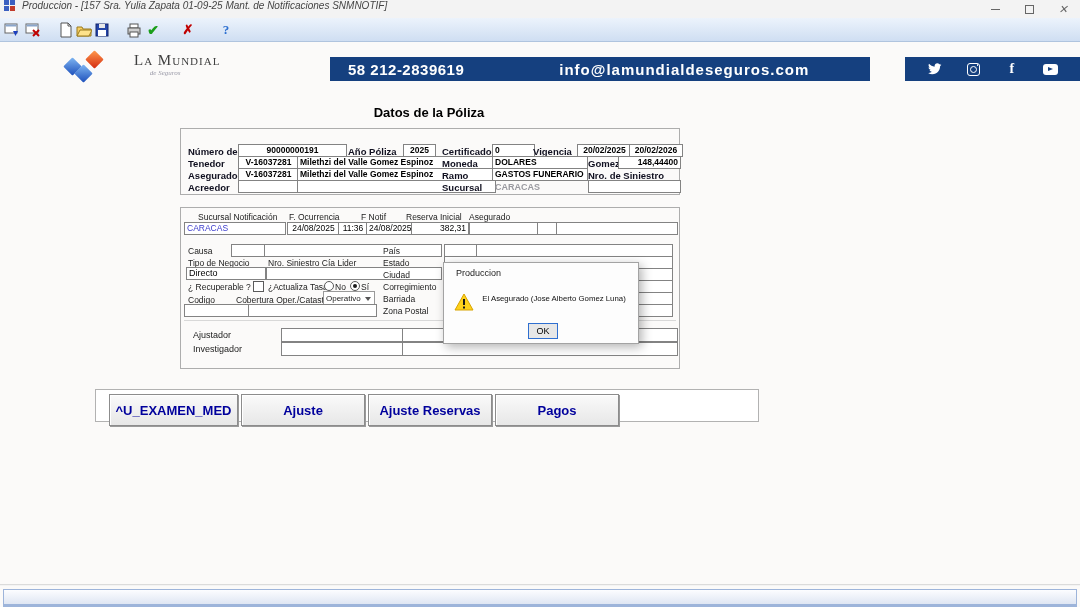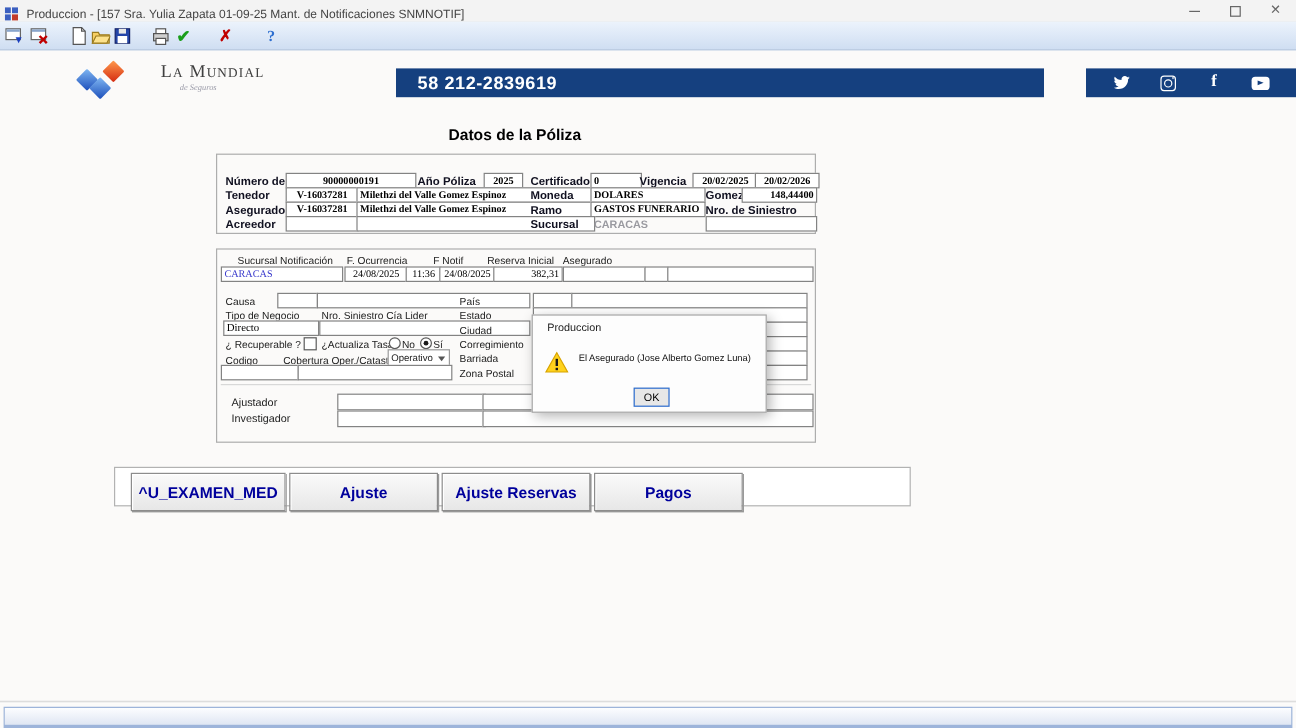--- a/index.html
+++ b/index.html
@@ -1,21 +1,21 @@
 <!DOCTYPE html>
 <html><head>
 <meta charset="utf-8">
 <style>
   html,body{margin:0;padding:0;}
   body{font-family:"Liberation Sans",sans-serif;background:#888;}
   #canvas{position:relative;width:1080px;height:607px;background:#fbfaf9;overflow:hidden;
           font-family:"Liberation Sans",sans-serif;}
   
   .titlebar{position:absolute;left:0;top:0;width:1080px;height:18px;background:#f3f3f3;
-            border-bottom:1px solid #e2e2e2;display:flex;align-items:flex-end;}
+            border-bottom:1px solid #e2e2e2;display:flex;align-items:flex-start;font-style:italic;}
   .titlebar .apptitle{font-size:10px;color:#444;margin-left:6px;white-space:nowrap;}
   .winctl{position:absolute;top:0;height:18px;width:34px;display:flex;align-items:center;justify-content:center;color:#666;}
   .minico{width:9px;height:1px;background:#666;}
   .resico{width:7px;height:7px;border:1px solid #666;position:relative;background:#f3f3f3;}
   .resico::before{content:'';position:absolute;left:2px;top:-3px;width:7px;height:7px;border:1px solid #666;z-index:-1;}
   .cloico{font-size:11px;line-height:11px;color:#666;}
   
   .toolbar{position:absolute;left:0;top:18px;width:1080px;height:23px;
            background:linear-gradient(#ecf3fc,#cfdef2);border-bottom:1px solid #b0c4de;}
   .tbtn{position:absolute;top:3px;width:18px;height:17px;display:flex;align-items:center;justify-content:center;}
@@ -43,21 +43,21 @@
   .yt{width:15px;height:11px;background:#fff;border-radius:3px;position:relative;}
   .yt::before{content:'';position:absolute;left:5.5px;top:3px;width:0;height:0;
               border-left:5px solid #15407f;border-top:2.8px solid transparent;border-bottom:2.8px solid transparent;}
   
   .formtitle{position:absolute;left:329px;top:105px;width:200px;text-align:center;
              font-size:13px;font-weight:bold;color:#000;}
   .gbox{position:absolute;background:transparent;border:1px solid #adadad;}
   .lb{position:absolute;font-size:9.5px;font-weight:bold;color:#101020;white-space:nowrap;}
   .ln{position:absolute;font-size:8.5px;color:#222;white-space:nowrap;}
   .tb{position:absolute;height:11px;background:#fff;border:1px solid #838383;box-sizing:content-box;
-      font-size:8.5px;line-height:11px;padding:0 2px;color:#000;white-space:nowrap;overflow:hidden;font-family:Liberation Serif, serif;}
+      font-size:8.5px;line-height:11px;padding:0 2px;color:#000;white-space:nowrap;overflow:hidden;}
   .tb.bold{font-weight:bold;}
   .tb.center{text-align:center;}
   .tb.right{text-align:right;}
   .tb.blue{color:#3a3acc;}
   .flat{position:absolute;font-size:9px;font-weight:bold;color:#9a9aa0;white-space:nowrap;}
   .chk{position:absolute;width:9px;height:9px;background:#fff;border:1px solid #5a5a5a;}
   .radio{position:absolute;width:8px;height:8px;background:#fff;border:1px solid #5a5a5a;border-radius:50%;}
   .radio.sel::after{content:'';position:absolute;left:2px;top:2px;width:4px;height:4px;border-radius:50%;background:#1a1a1a;}
   .ddown{position:absolute;height:13px;background:#fff;border:1px solid #9a9a9a;font-size:8px;
          line-height:13px;padding:0 2px;color:#222;}
@@ -166,20 +166,21 @@
       <span class="dia" style="left:2px;top:10px"></span>
       <span class="dia" style="left:13px;top:17px"></span>
       <span class="dia red" style="left:24px;top:3px"></span>
     </div>
     <div style="position:absolute;left:110px;top:52px;">
       <div class="logotext">La Mundial</div>
       <div class="logosub" style="text-align:center">de Seguros</div>
     </div>
     <div class="contactbar">
       <span class="phone">58 212-2839619</span>
+      <span class="email">info@lamundialdeseguros.com</span>
     </div>
     <div class="socialbar">
       <span class="soc">
         <svg width="14" height="12" viewBox="0 0 24 20">
             <path fill="#fff" d="M23 2.6c-.8.4-1.7.6-2.6.8.9-.6 1.6-1.5 2-2.5-.9.5-1.9.9-2.9 1.1C18.6.9 17.4.3 16 .3c-2.6 0-4.7 2.1-4.7 4.7 0 .4 0 .7.1 1.1C7.5 5.9 4 4 1.7 1.2 1.3 1.9 1 2.7 1 3.5c0 1.6.8 3.1 2.1 3.9-.8 0-1.5-.2-2.1-.6v.1c0 2.3 1.6 4.2 3.8 4.6-.4.1-.8.2-1.2.2-.3 0-.6 0-.9-.1.6 1.9 2.3 3.2 4.4 3.3-1.6 1.3-3.6 2-5.8 2H.2c2.1 1.3 4.5 2.1 7.2 2.1 8.6 0 13.3-7.1 13.3-13.3v-.6c.9-.7 1.7-1.5 2.3-2.5z"></path>
           </svg>
       </span>
       <span class="soc">
           <span class="ig"></span>
         </span>

